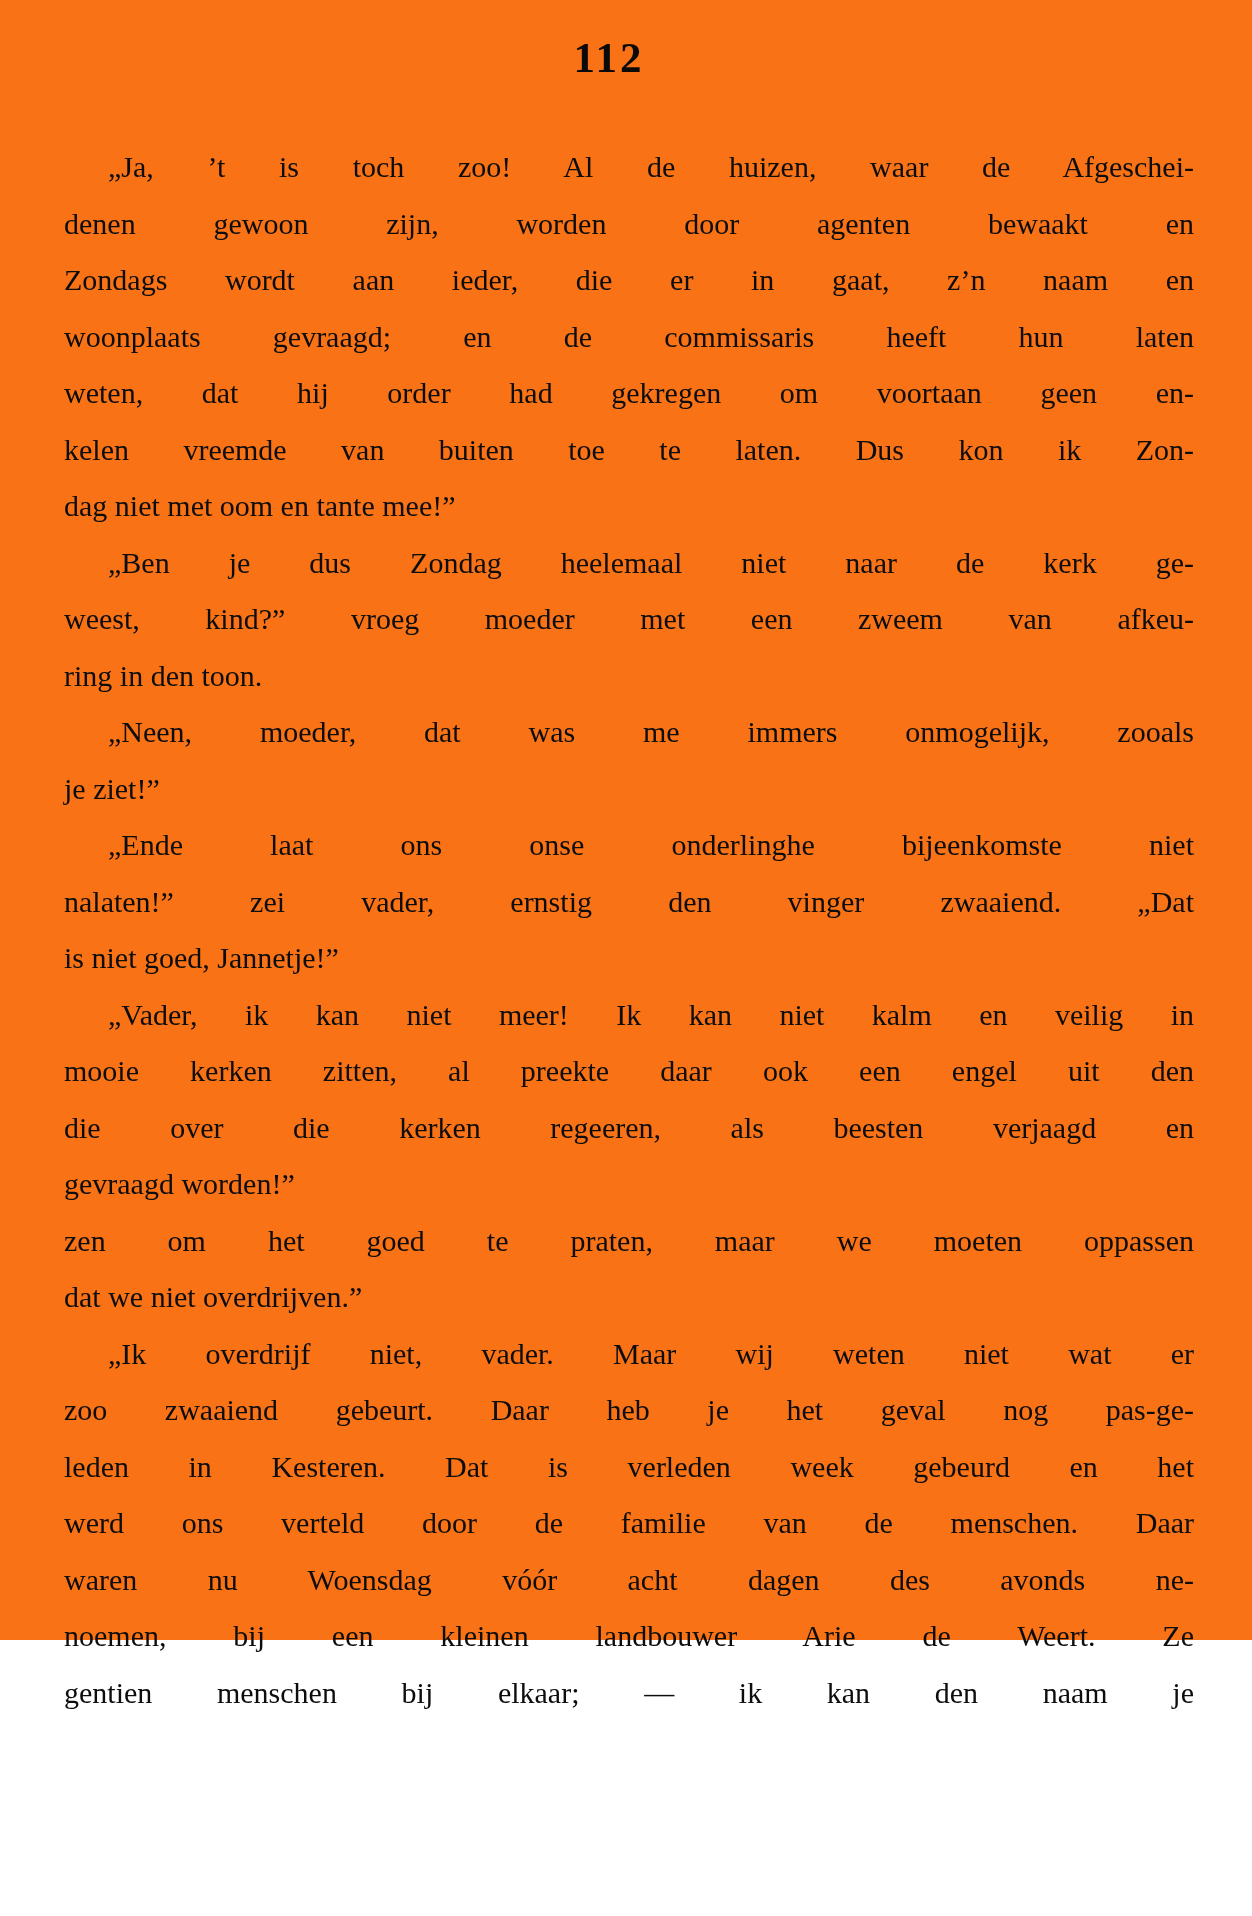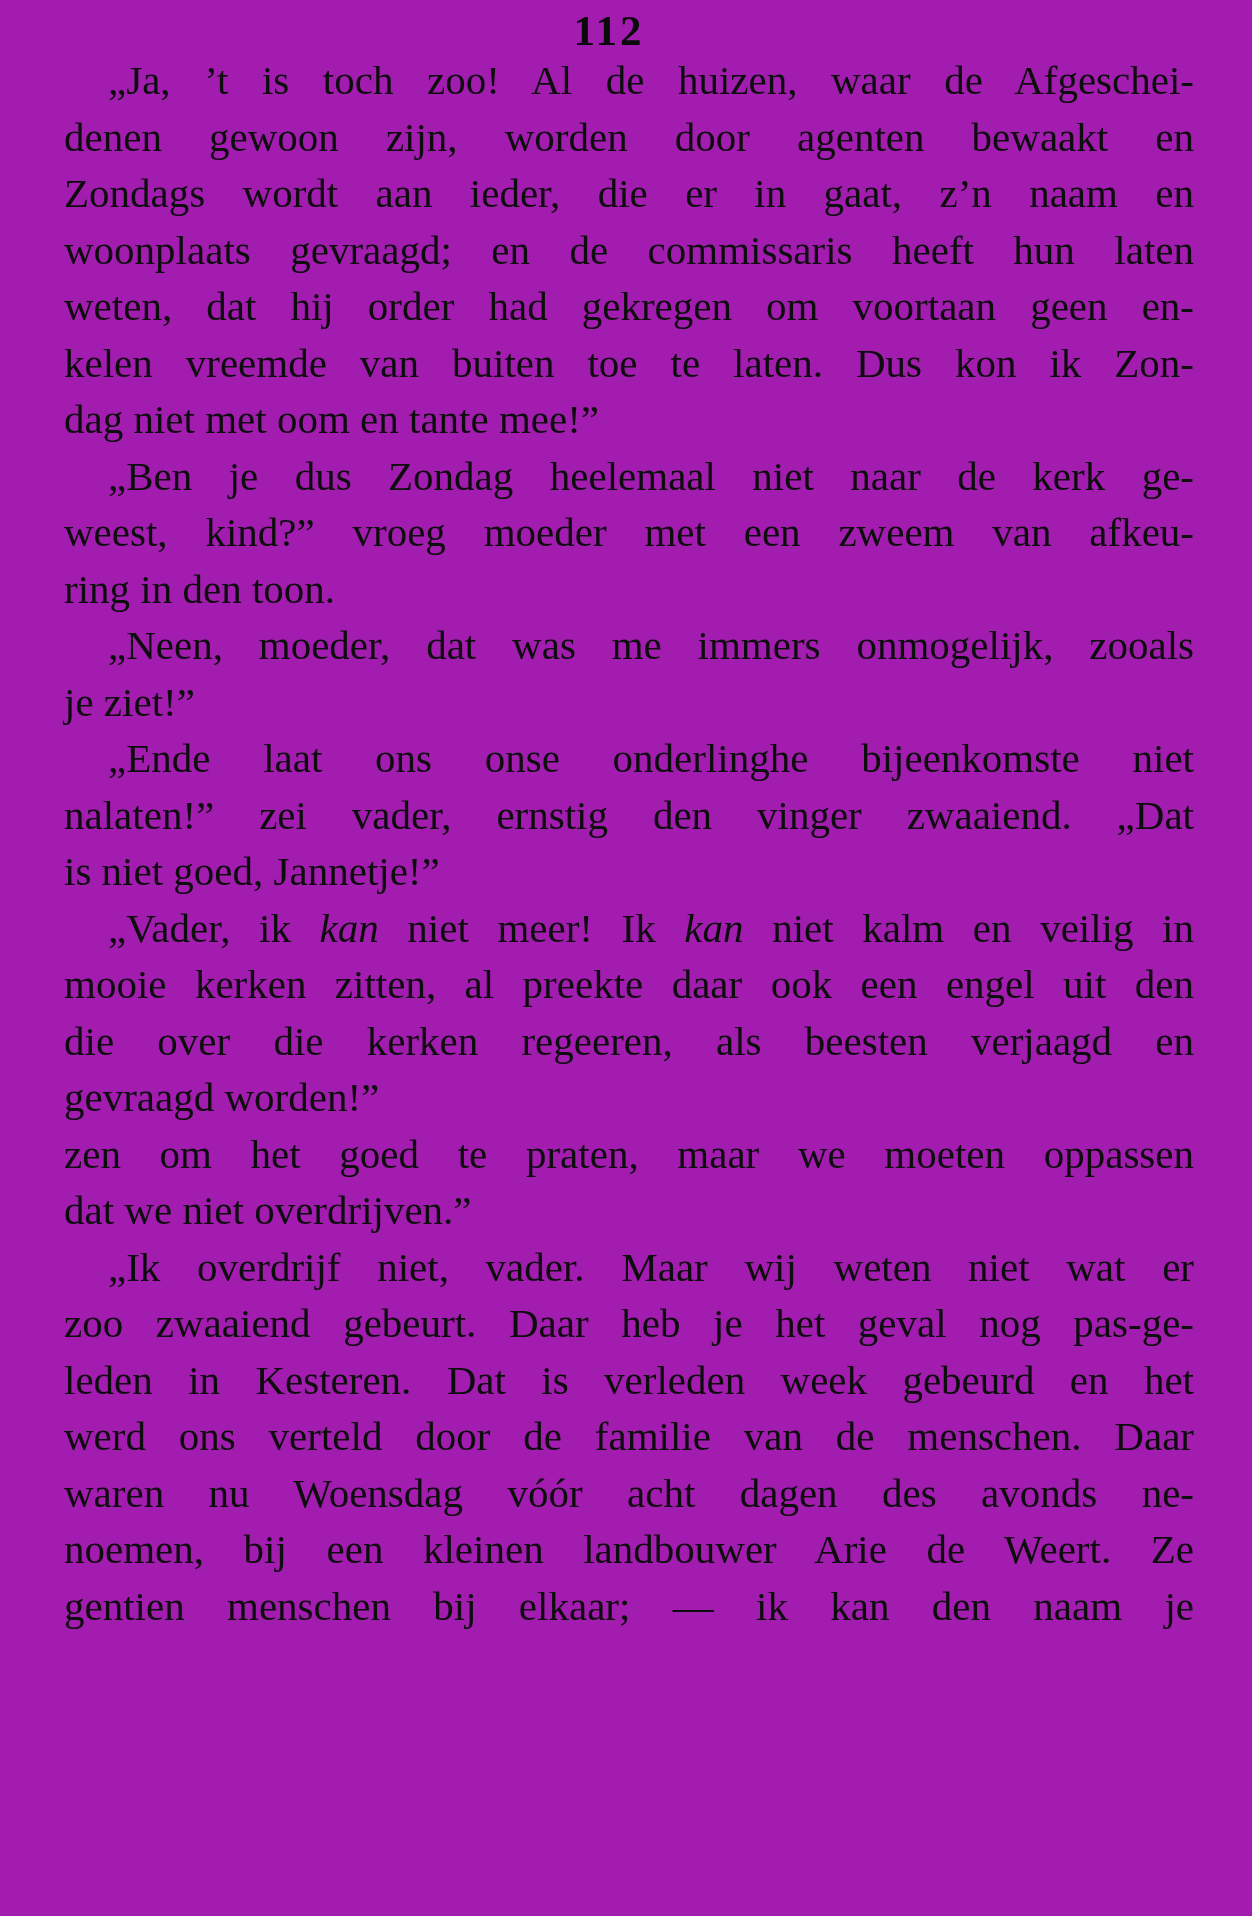--- a/index.html
+++ b/index.html
@@ -10,35 +10,36 @@
     width: 1252px;
     height: 1916px;
     background: #ffffff;
     color: #0d0d0d;
     font-family: "Liberation Serif", "DejaVu Serif", serif;
     overflow: hidden;
   }
   .page {
     box-sizing: border-box;
     width: 1252px;
-    height: 1916px;
-    padding: 9px 58px 0 64px;
-    background: #a21caf;
+    height: 1640px;
+    padding: 36px 58px 0 64px;
+    background: #f97316;
   }
   .page-number {
     text-align: center;
     font-size: 43px;
     font-weight: bold;
     line-height: 1;
     letter-spacing: 3px;
     margin: 0 40px 0 0;
     color: #0a0a0a;
   }
   .text-body {
-    font-size: 41px;
+    margin-top: 60px;
+    font-size: 30px;
     line-height: 56.5px;
     color: #0d0d0d;
   }
   .paragraph {
     margin: 0;
   }
   .line {
     white-space: normal;
   }
   .line-just {
@@ -46,21 +47,20 @@
     text-align-last: justify;
   }
   .line-end {
     text-align: right;
     text-align-last: left;
   }
   .line-first {
     text-indent: 44px;
   }
   .em {
-    font-style: italic;
   }
 </style>
 </head>
 <body>
 
 <div class="page">
   <header class="page-number">112</header>
   <main class="text-body" id="text-body">
       <div class="paragraph">
         <div class="line line-just line-first"><span>„Ja, ’t is toch zoo! Al de huizen, waar de Afgeschei-</span></div>

